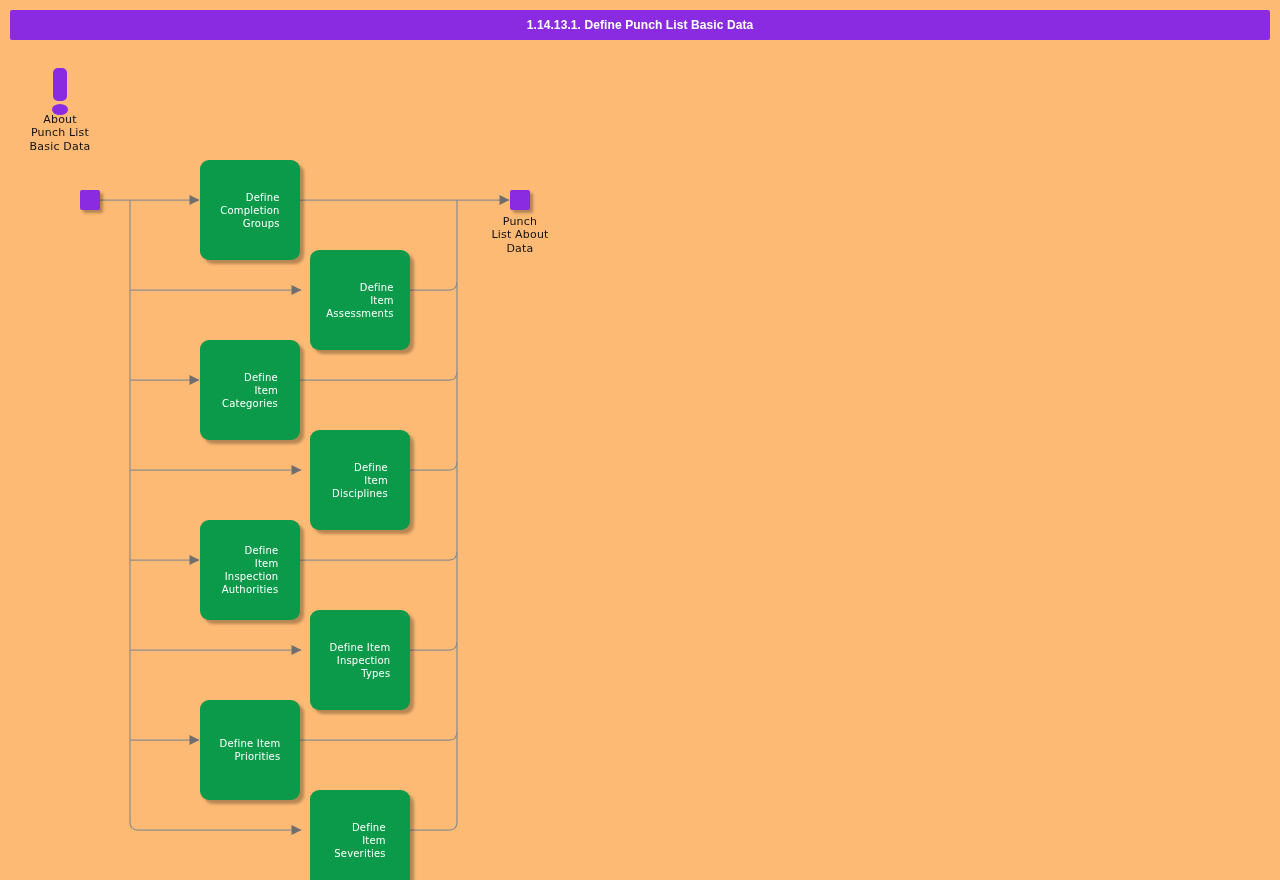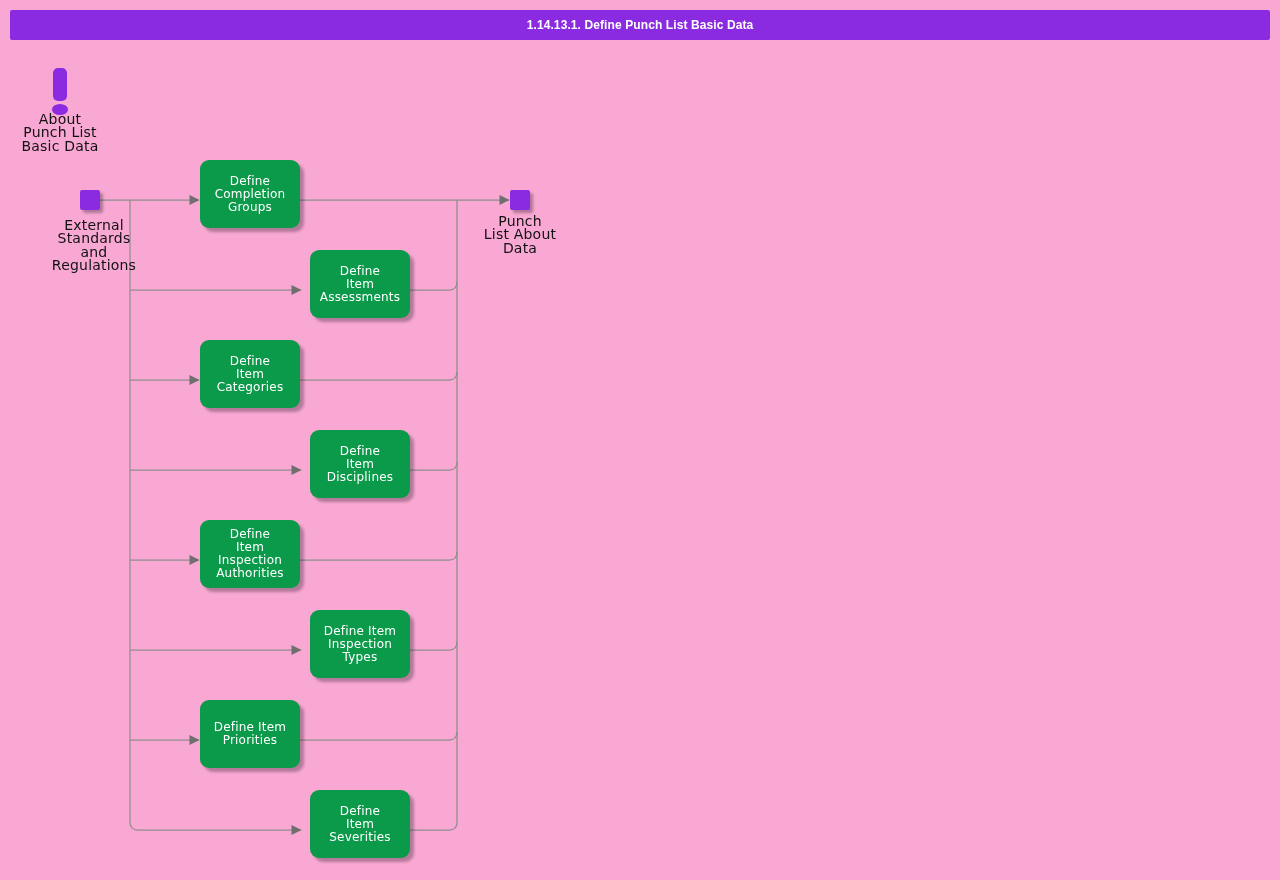--- a/index.html
+++ b/index.html
@@ -1,17 +1,17 @@
 <!DOCTYPE html>
 <html><head>
 <meta charset="utf-8">
 <style>
   html,body{margin:0;padding:0;background:#ffffff;}
   #canvas{
-    position:relative;width:1280px;height:880px;background:#f9a8d4;overflow:hidden;
+    position:relative;width:1280px;height:880px;background:#fdba74;overflow:hidden;
     font-family:"DejaVu Sans","Liberation Sans",sans-serif;color:#1a1a1a;text-decoration:underline;
   }
   
   .title-bar{
     position:absolute;left:10px;top:10px;width:1260px;height:30px;
     background:#8A2BE2;border-radius:2px;
     display:flex;align-items:center;justify-content:center;
     color:#ffffff;font-family:"Liberation Sans",sans-serif;
     font-size:12px;font-weight:bold;letter-spacing:0.1px;
   }
@@ -27,32 +27,32 @@
   
   .event-square{
     position:absolute;width:20px;height:20px;background:#8A2BE2;border-radius:2px;
     box-shadow:3px 3px 3px rgba(0,0,0,0.30);
   }
   #start-square{left:80px;top:190px;}
   #end-square{left:510px;top:190px;}
   
   .node-label{
     position:absolute;width:100px;text-align:center;
-    font-size:14px;line-height:13.3px;color:#111111;
+    font-size:11px;line-height:13.3px;color:#111111;
     white-space:pre-line;letter-spacing:0.2px;
   }
   #note-label{left:10px;top:113px;}
   #start-label{left:44px;top:219px;}
   #end-label{left:470px;top:215px;}
   
   .task-box{
-    position:absolute;width:100px;height:68px;background:#0B9A4A;border-radius:9px;
+    position:absolute;width:100px;height:100px;background:#0B9A4A;border-radius:9px;
     box-shadow:4px 4px 3px rgba(0,0,0,0.28);
-    display:flex;align-items:center;justify-content:center;text-align:center;
-    color:#ffffff;font-size:12px;line-height:13px;white-space:pre-line;
+    display:flex;align-items:center;justify-content:center;text-align:right;
+    color:#ffffff;font-size:10px;line-height:13px;white-space:pre-line;
     letter-spacing:0.2px;cursor:pointer;
   }
   .col-a{left:200px;}
   .col-b{left:310px;}
   #task-0{top:160px;}
   #task-1{top:250px;}
   #task-2{top:340px;}
   #task-3{top:430px;}
   #task-4{top:520px;}
   #task-5{top:610px;}
@@ -102,24 +102,20 @@
     <path class="flow-line" d="M410,830 H449 Q457,830 457,822"></path>
   </svg>
 
   <div class="excl-bar"></div>
   <div class="excl-dot"></div>
   <div class="node-label" id="note-label">About
 Punch List
 Basic Data</div>
 
   <div class="event-square" id="start-square"></div>
-  <div class="node-label" id="start-label">External
-Standards
-and
-Regulations</div>
 
   <div class="event-square" id="end-square"></div>
   <div class="node-label" id="end-label">Punch
 List About
 Data</div>
 
   <div class="task-box col-a" id="task-0">Define
 Completion
 Groups</div>
   <div class="task-box col-b" id="task-1">Define

